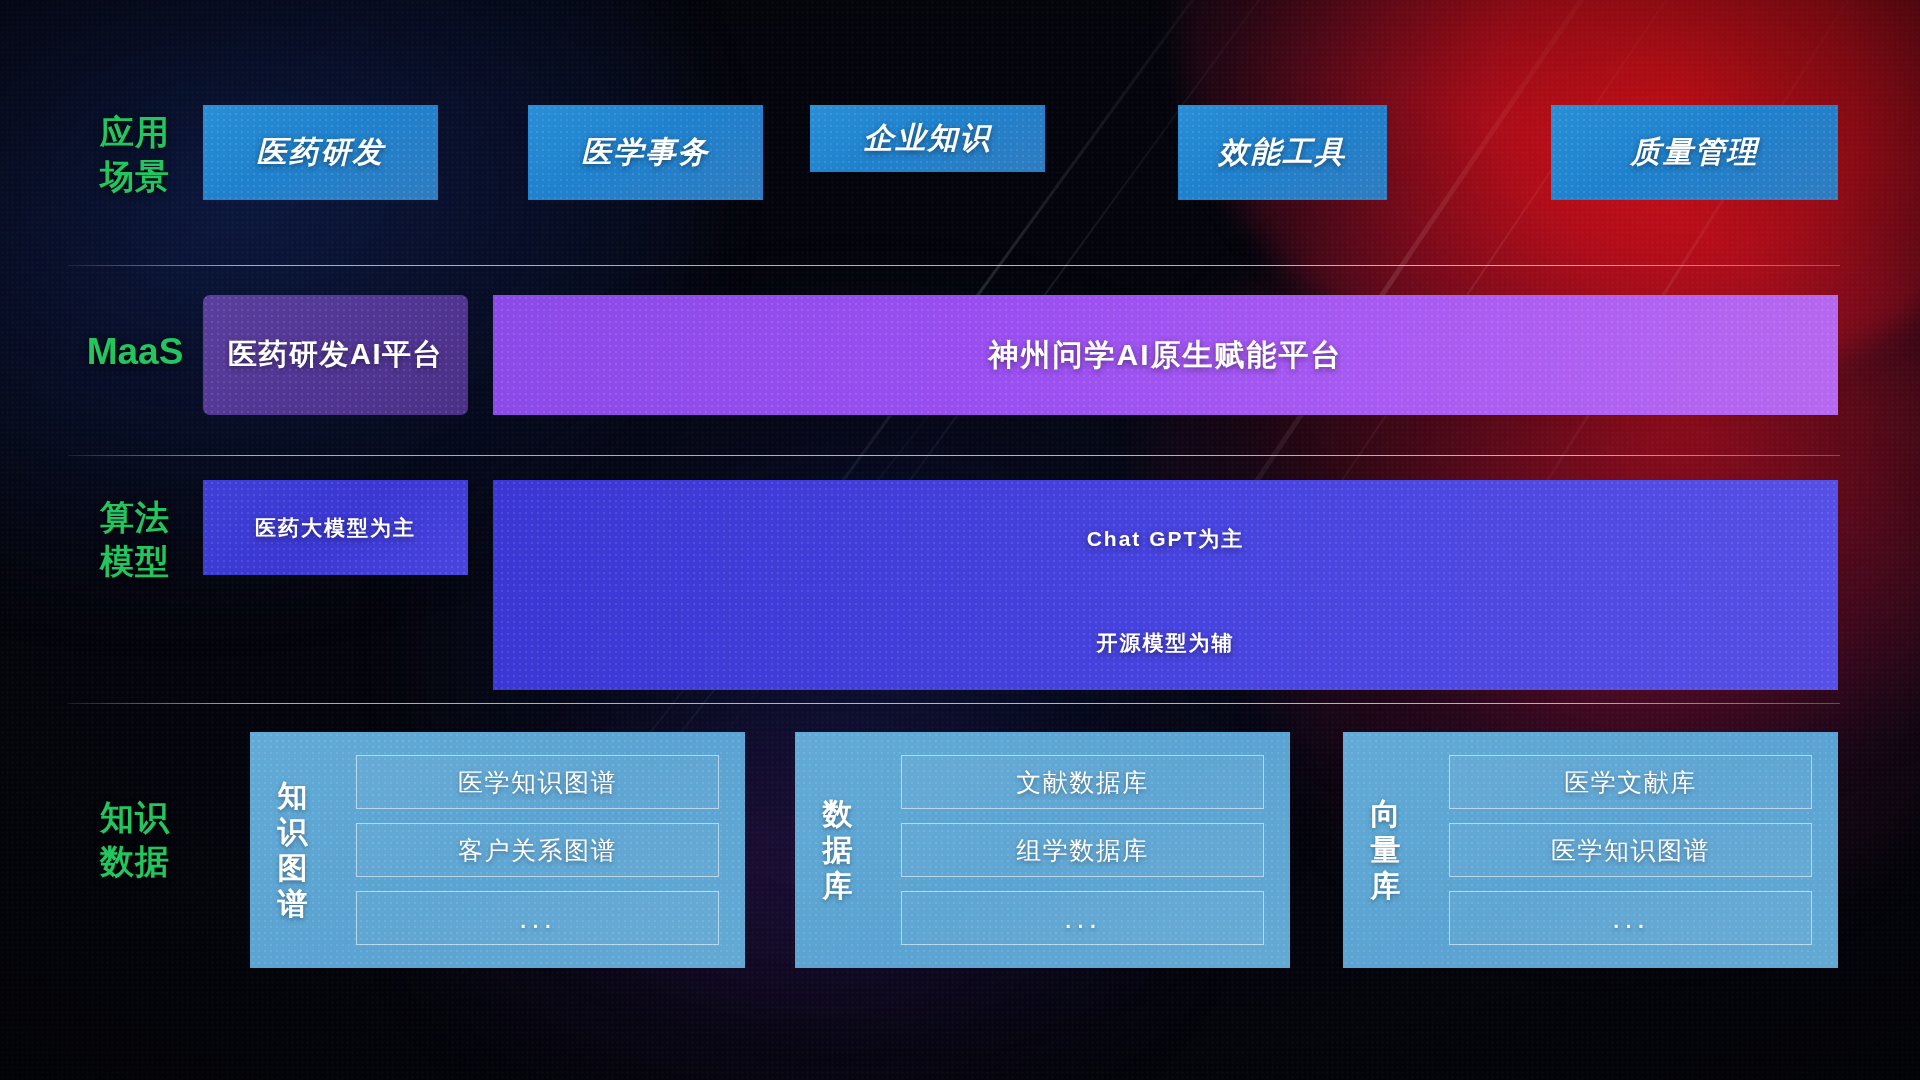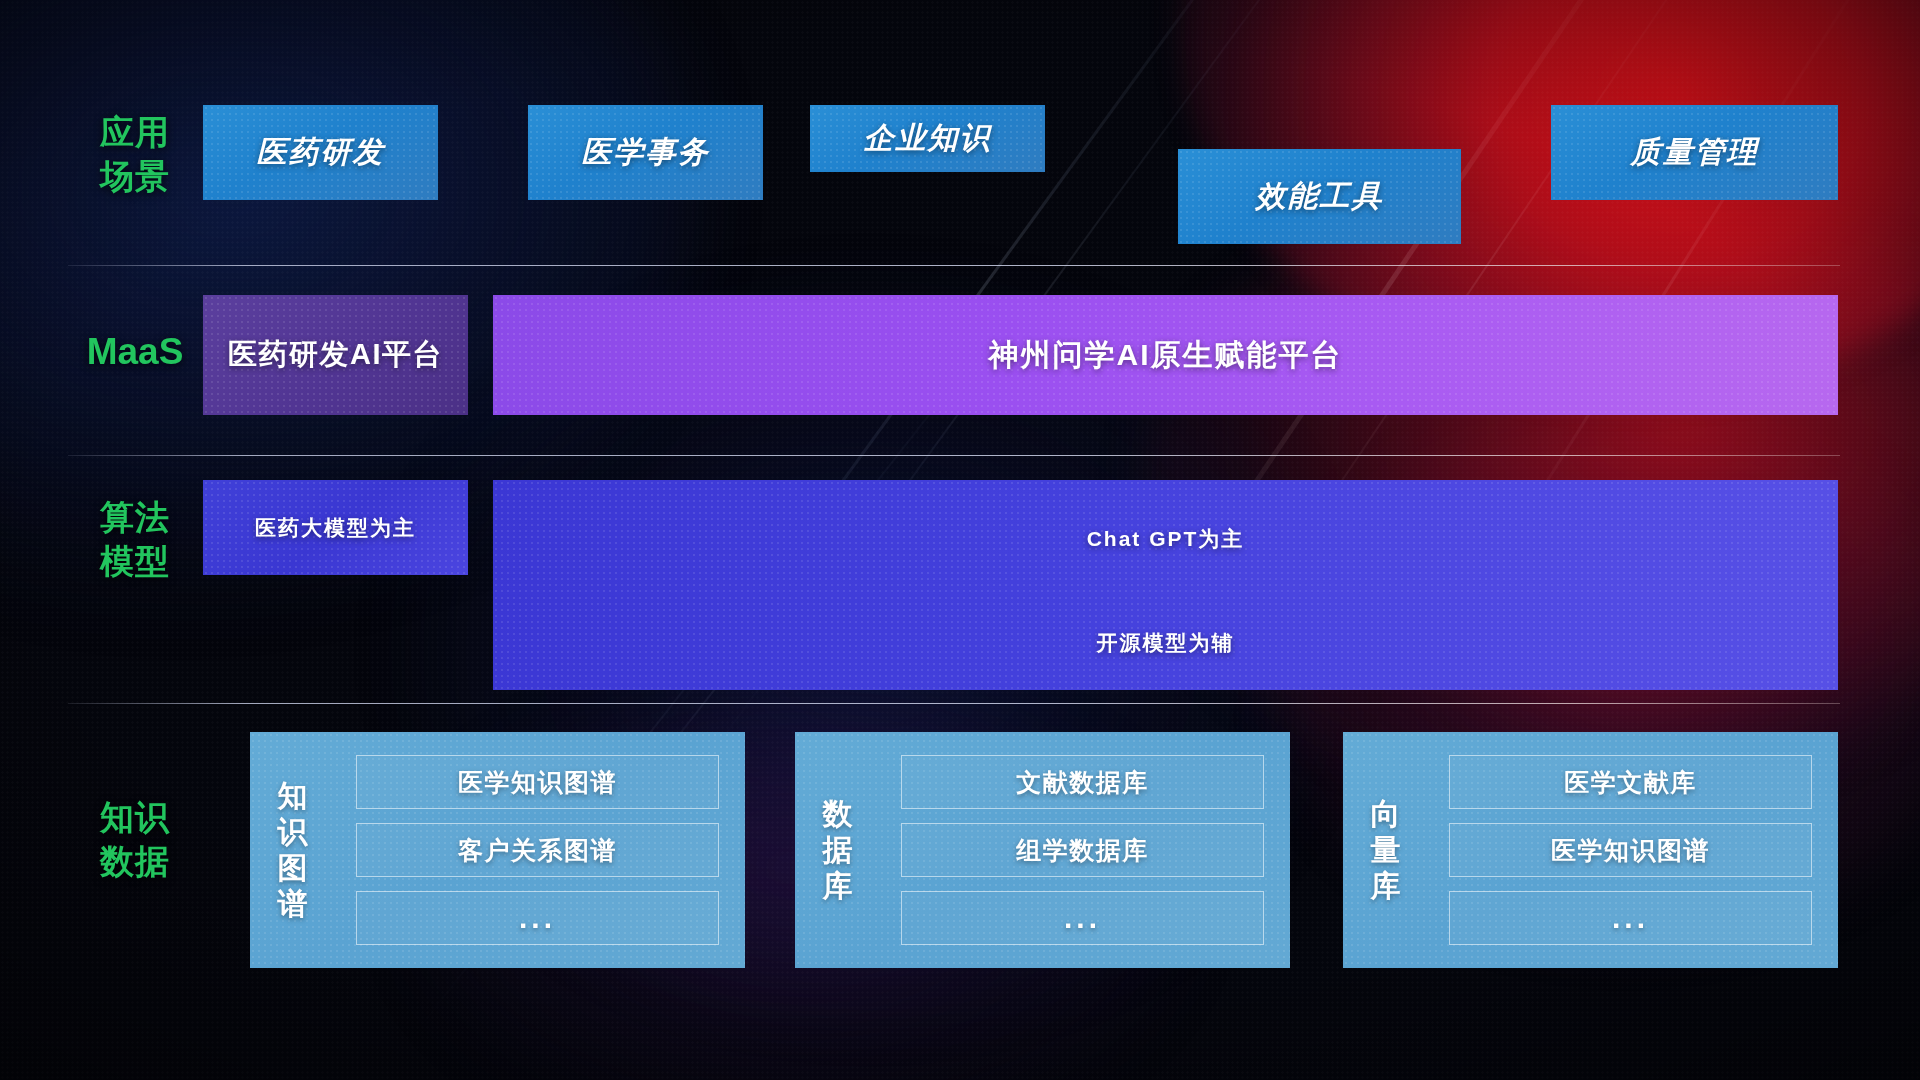--- a/index.html
+++ b/index.html
@@ -141,21 +141,21 @@
     pointer-events:none;
   }
   .box span{position:relative;z-index:2;}
 
   .app-box{
     background:linear-gradient(152deg,#2a8fd6 0%,#1f81cd 45%,#2f7cc0 100%);
     font-size:30px;letter-spacing:2px;font-style:italic;
   }
   .maas-dark{
     background:linear-gradient(140deg,#5b3f9e 0%,#513593 55%,#4b3086 100%);
-    font-size:29px;letter-spacing:1.5px;
+    font-size:29px;letter-spacing:1.5px;border-radius:7px;
   }
   .maas-bright{
     background:linear-gradient(100deg,#8b4ae8 0%,#9a4ff0 38%,#a95bf2 68%,#b768ef 100%);
     font-size:30px;letter-spacing:2px;
   }
   .algo-box{
     background:linear-gradient(140deg,#4040d8 0%,#3a37d2 50%,#4b45e0 100%);
     font-size:21px;letter-spacing:2px;
   }
   .algo-box.wide{
@@ -183,21 +183,21 @@
   }
   .kd-items{
     position:relative;z-index:2;
     flex:1;display:flex;flex-direction:column;
     gap:14px;padding-right:26px;
   }
   .kd-item{
     height:52px;
     border:1px solid rgba(255,255,255,0.55);
     display:flex;align-items:center;justify-content:center;
-    color:#ffffff;font-weight:bold;font-size:25px;letter-spacing:1.5px;
+    color:#ffffff;font-weight:normal;font-size:25px;letter-spacing:1.5px;
     text-shadow:0 2px 5px rgba(0,0,0,.35);
     background:rgba(255,255,255,0.04);
     margin-left:20px;
   }
   .kd-item.ellipsis{font-size:30px;letter-spacing:4px;}
 </style>
 </head>
 <body>
 
 <div id="bg">
@@ -231,21 +231,21 @@
     <span>医药研发</span>
   </div>
   <div class="box app-box" style="left:528px;top:105px;width:235px;height:95px;">
     <div class="bdots"></div>
     <span>医学事务</span>
   </div>
   <div class="box app-box" style="left:810px;top:105px;width:235px;height:67px;">
     <div class="bdots"></div>
     <span>企业知识</span>
   </div>
-  <div class="box app-box" style="left:1178px;top:105px;width:283px;height:95px;margin-top:44px;">
+  <div class="box app-box" style="left:1178px;top:105px;width:209px;height:95px;">
     <div class="bdots"></div>
     <span>效能工具</span>
   </div>
   <div class="box app-box" style="left:1551px;top:105px;width:287px;height:95px;">
     <div class="bdots"></div>
     <span>质量管理</span>
   </div>
 
   <div class="divider" style="top:265px;"></div>
 

